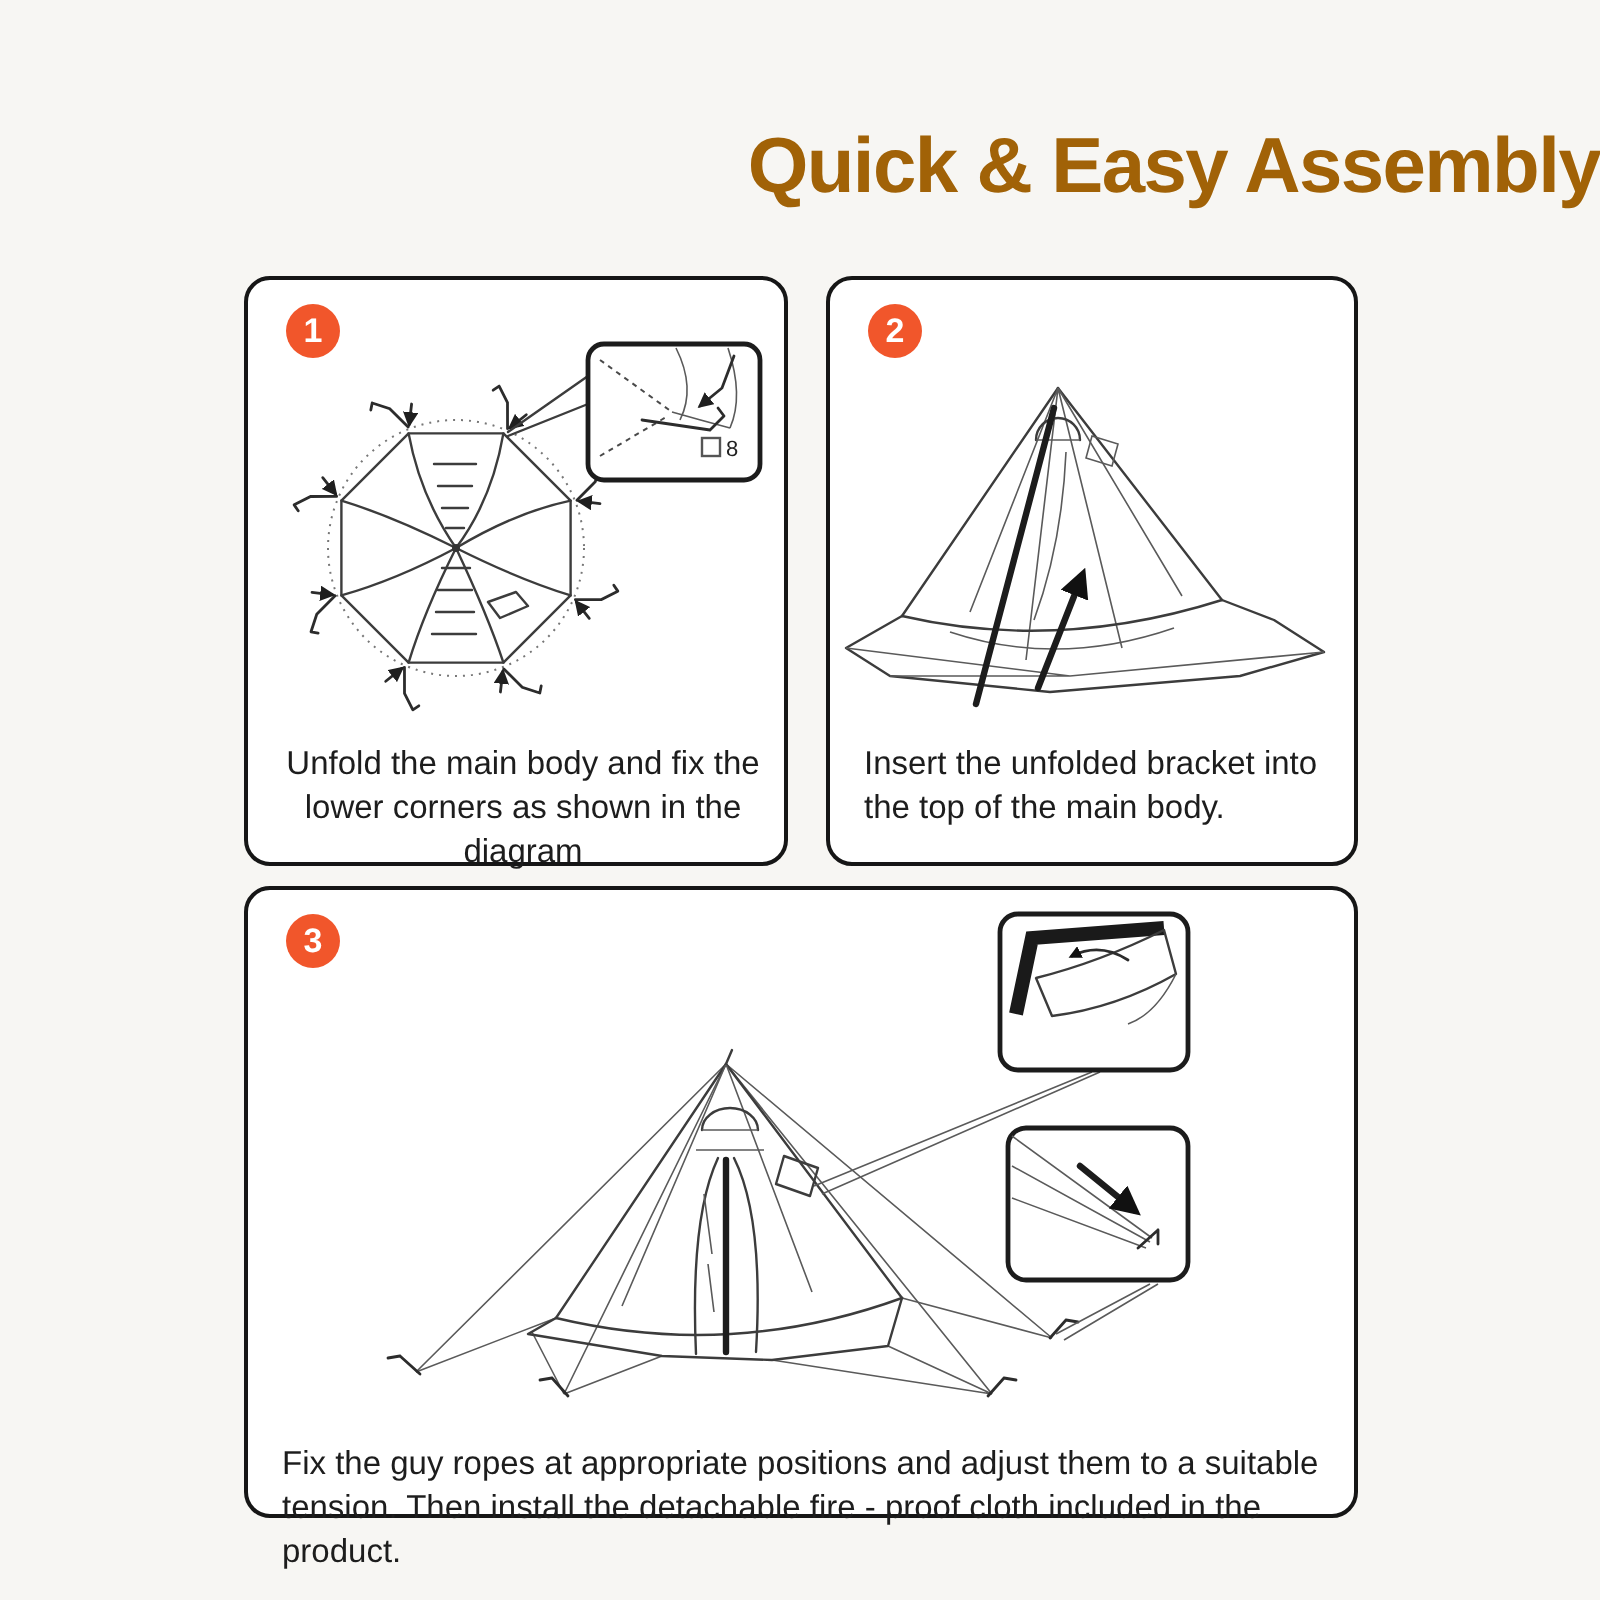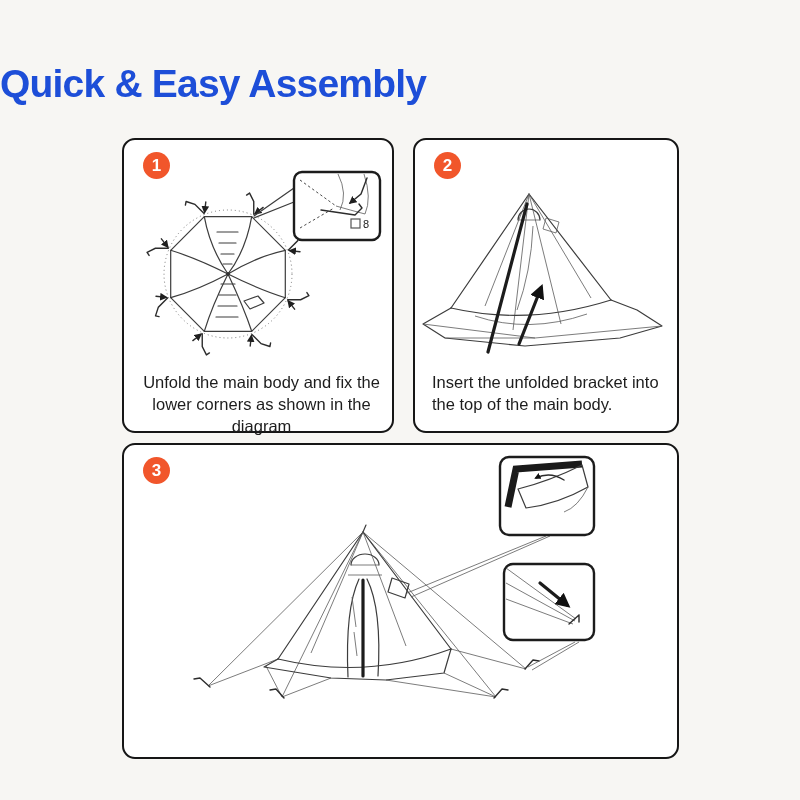--- a/index.html
+++ b/index.html
@@ -8,25 +8,25 @@
     background:#f7f6f3;
     font-family:"Liberation Sans", sans-serif;
     position:relative;
     overflow:hidden;
   }
   .page{position:absolute;inset:0;}
   h1.title{
     margin:0;
     position:absolute;
     left:0; right:0; top:62px;
-    text-align:left;
+    text-align:right;
     font-size:39px;
     font-weight:bold;
     letter-spacing:-0.8px;
-    color:#1d4ed8;
+    color:#a16207;
   }
   .panel{
     position:absolute;
     background:#ffffff;
     border:2.5px solid #161616;
     border-radius:13px;
     box-sizing:border-box;
   }
   .panel1{left:122px; top:138px; width:272px; height:295px;}
   .panel2{left:413px; top:138px; width:266px; height:295px;}
@@ -239,15 +239,16 @@
 
       <path class="thin" d="M402,220 L449,195 M406,223 L453,195"></path>
 
       <g>
         <rect class="box" x="378" y="117" width="90" height="76" rx="9"></rect>
         <path class="thin" d="M380,121 L450,172 M380,136 L449,174 M380,152 L447,177"></path>
         <path class="bold" d="M414,136 L441,158" stroke-width="2.8" marker-end="url(#ah3)"></path>
         <path class="stk" d="M443,177 l10,-9 m0,0 l0,7" stroke-width="2.4"></path>
       </g>
     </svg>
+    <p class="caption">Fix the guy ropes at appropriate positions and adjust them to a suitable tension. Then install the detachable fire - proof cloth included in the product.</p>
   </section>
 
 </div>
 
 </body></html>

